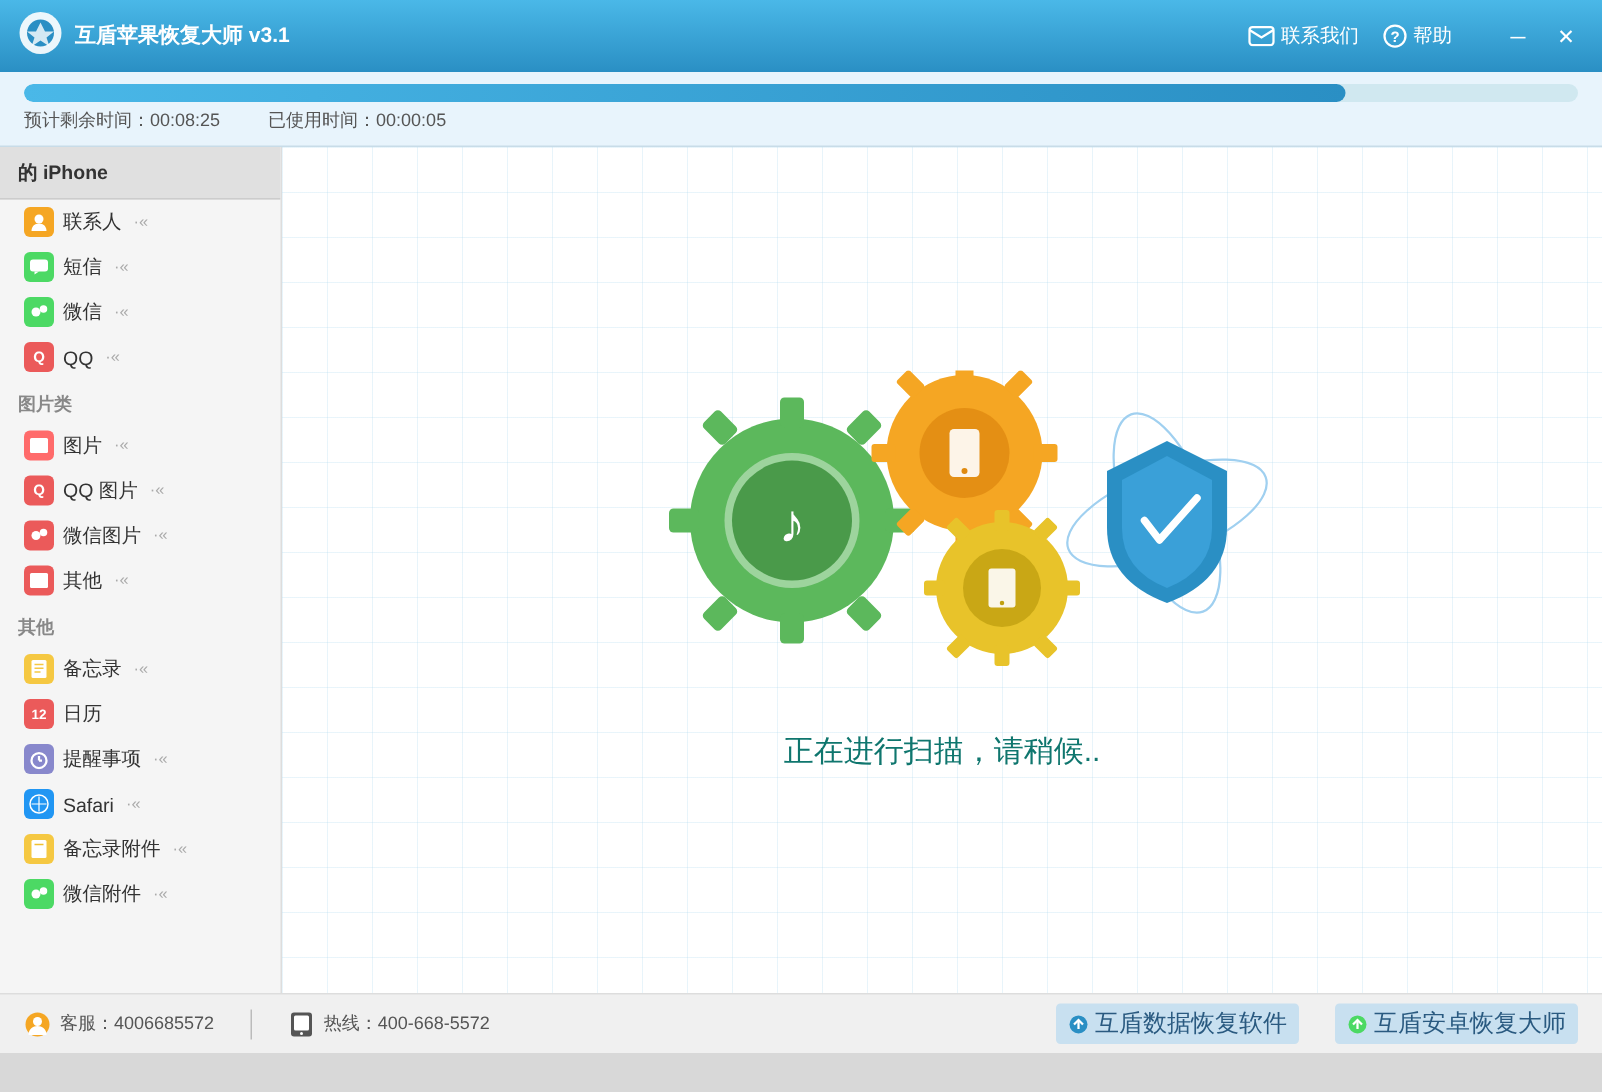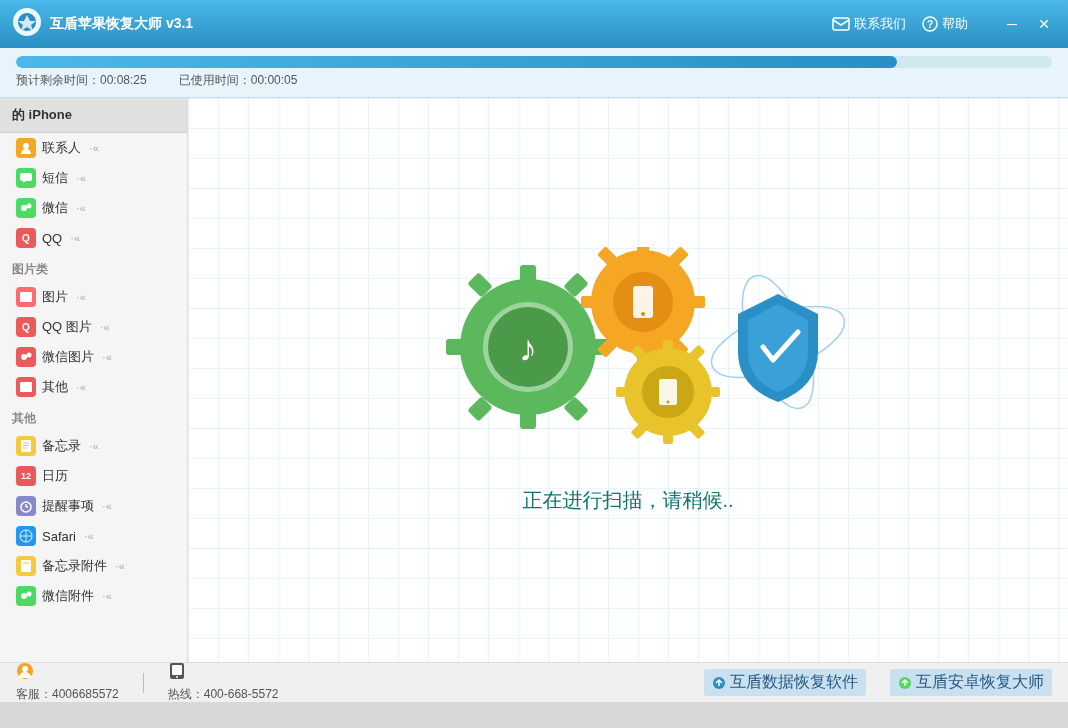--- a/index.html
+++ b/index.html
@@ -219,22 +219,22 @@
       height: 40px;
       display: flex;
       align-items: center;
       padding: 0 16px;
       gap: 24px;
       font-size: 12px;
       color: #555;
     }
     .footer-info-item {
       display: flex;
+      align-items: center;
       gap: 6px;
-      flex-direction: column;
     }
     .footer-link {
       display: flex;
       align-items: center;
       gap: 4px;
       background: #c8e0f0;
       padding: 3px 8px;
       border-radius: 3px;
       color: #2a5a80;
       cursor: pointer;

